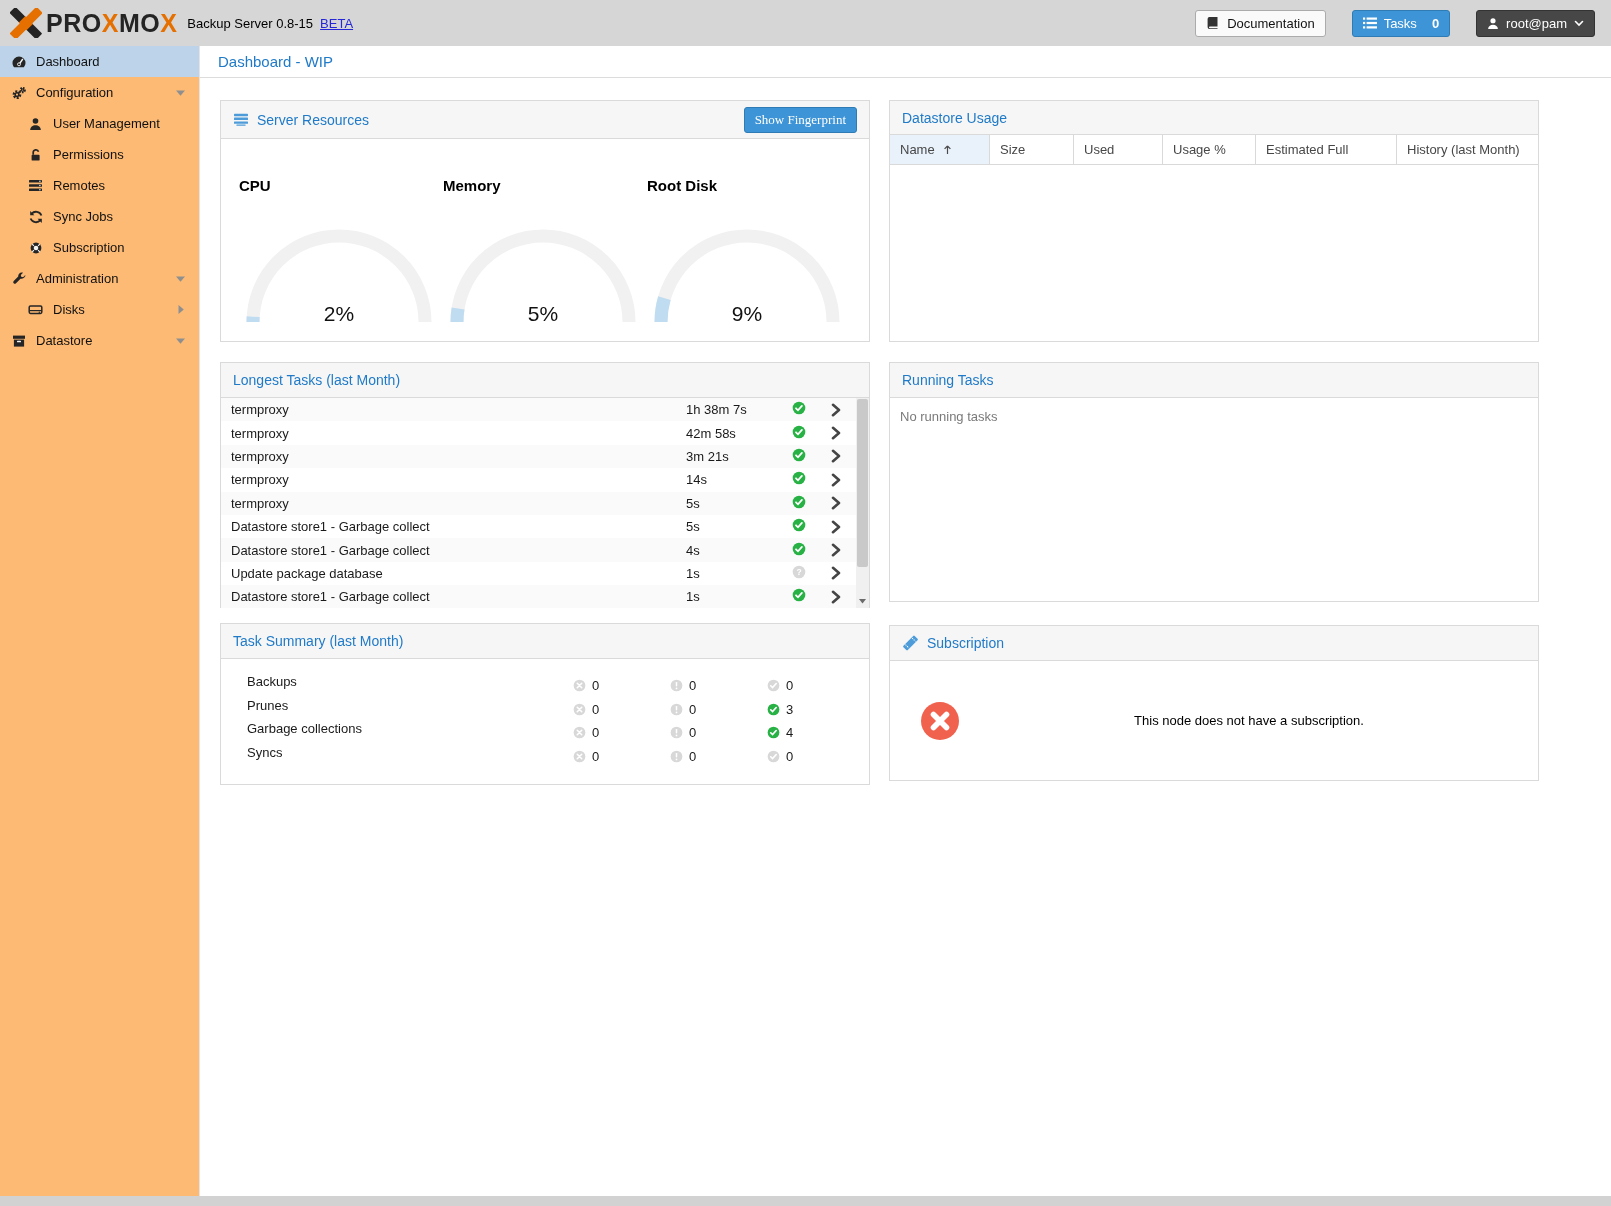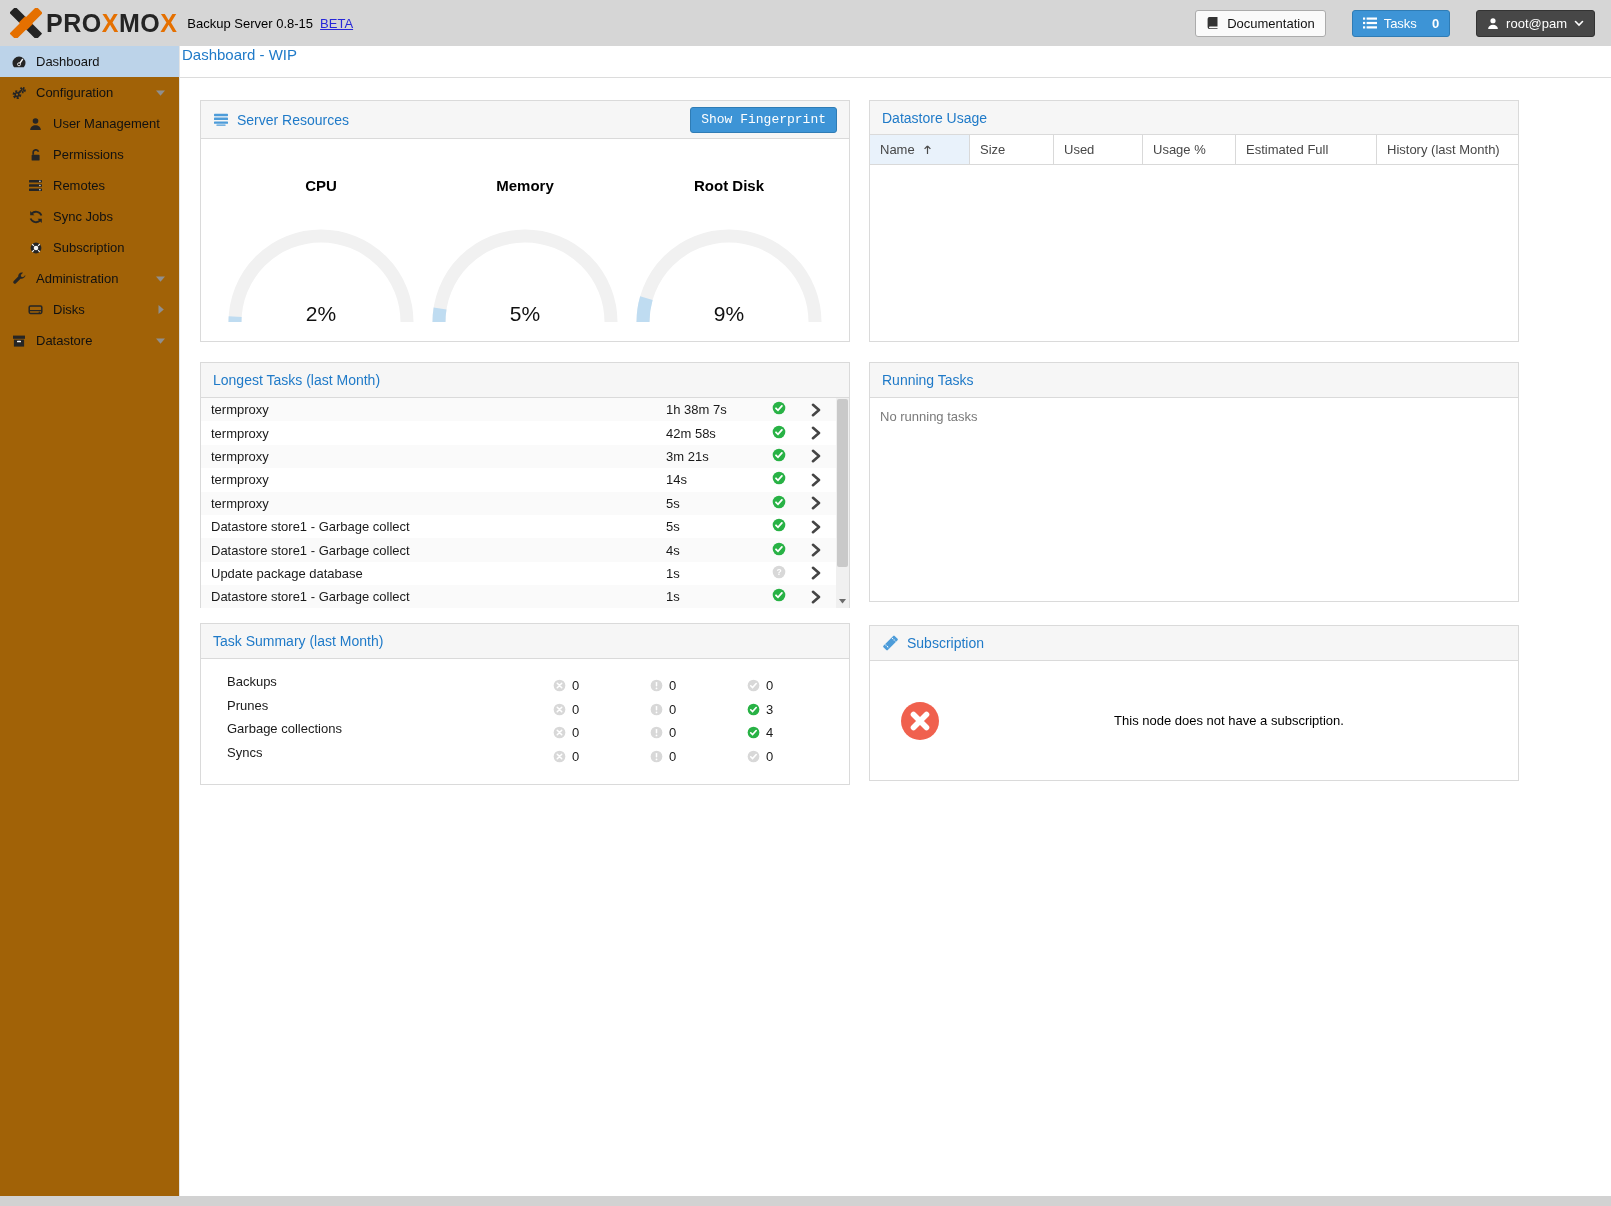--- a/index.html
+++ b/index.html
@@ -22,45 +22,45 @@
   .beta{margin-left:7px; color:var(--link-blue); text-decoration:underline; cursor:pointer; font-size:13px}
   .tb-right{margin-left:auto; display:flex; align-items:center; gap:26px}
   .btn{display:inline-flex; align-items:center; gap:7px; height:27px; padding:0 10px; border-radius:3px; font-size:13px; cursor:pointer; border:1px solid transparent; font-family:inherit}
   .btn-light{background:#fafafa; border-color:#ababab; color:#111}
   .btn-primary{background:var(--accent-blue); border-color:#2f7cb5; color:#fff}
   .btn-primary .count{font-weight:bold; margin-left:8px}
   .btn-dark{background:#474747; border-color:#333; color:#fff}
 
   
   .lower{flex:1; min-height:0; display:flex}
-  .sidebar{width:180px; flex:none; background:#a16207; border-right:1px solid #e4e4e4}
+  .sidebar{width:200px; flex:none; background:#fdba74; border-right:1px solid #e4e4e4}
   .main{flex:1; background:#fff; display:flex; flex-direction:column; min-width:0}
-  .titlebar{height:32px; flex:none; display:flex; align-items:flex-start; padding:0 2px; border-bottom:1px solid #dcdcdc; color:var(--title-blue); font-size:15px}
+  .titlebar{height:32px; flex:none; display:flex; align-items:center; padding:0 18px; border-bottom:1px solid #dcdcdc; color:var(--title-blue); font-size:15px}
   .content{padding:22px 0 0 20px; display:flex; gap:19px; align-items:flex-start}
   .col{width:650px; flex:none; display:flex; flex-direction:column}
   .bottombar{height:10px; flex:none; background:#d2d2d2}
 
   
   .sb-item{display:flex; align-items:center; height:31px; padding:0 10px; gap:9px; font-size:13px; color:#111; cursor:pointer}
   .sb-item .icon{width:17px; flex:none}
   .sb-sub{padding-left:27px}
   .sb-item.selected{background:var(--selected-bg)}
   .sb-caret{margin-left:auto; display:inline-flex}
 
   
   .panel{border:1px solid #dadada; background:#fff; width:100%}
   .panel-hd{height:35px; display:flex; align-items:center; gap:8px; padding:0 12px; background:#f6f6f6; border-bottom:1px solid #dadada; color:var(--title-blue); font-size:14px}
   .mt20{margin-top:20px}.mt17{margin-top:15px}.mt23{margin-top:23px}
 
   
   .p-sr{height:242px}
   .p-sr .panel-hd{height:38px}
-  .hd-btn{margin-left:auto; background:var(--accent-blue); border:1px solid #2f7cb5; color:#fff; font-size:13px; height:26px; padding:0 10px; border-radius:3px; cursor:pointer; font-family:Liberation Mono, monospace}
+  .hd-btn{margin-left:auto; background:var(--accent-blue); border:1px solid #2f7cb5; color:#fff; font-size:13px; height:26px; padding:0 10px; border-radius:3px; cursor:pointer; font-family:Liberation Serif, serif}
   .sr-body{height:202px; display:flex; justify-content:center}
-  .gauge{width:204px; padding-top:38px; text-align:center}
+  .gauge{width:204px; padding-top:38px; text-align:left}
   .gauge-label{font-size:15px; font-weight:bold; color:#000}
   .gauge svg{margin-top:28px; display:inline-block}
   .g-track{stroke:var(--gauge-track)}
   .g-fill{stroke:var(--gauge-fill)}
   .g-text{font-size:21px; fill:#111; font-family:inherit}
 
   
   .p-du{height:242px}
   .p-du .panel-hd{height:34px}
   .du-thead{display:flex; height:30px; border-bottom:1px solid #d9d9d9; color:#474747}

